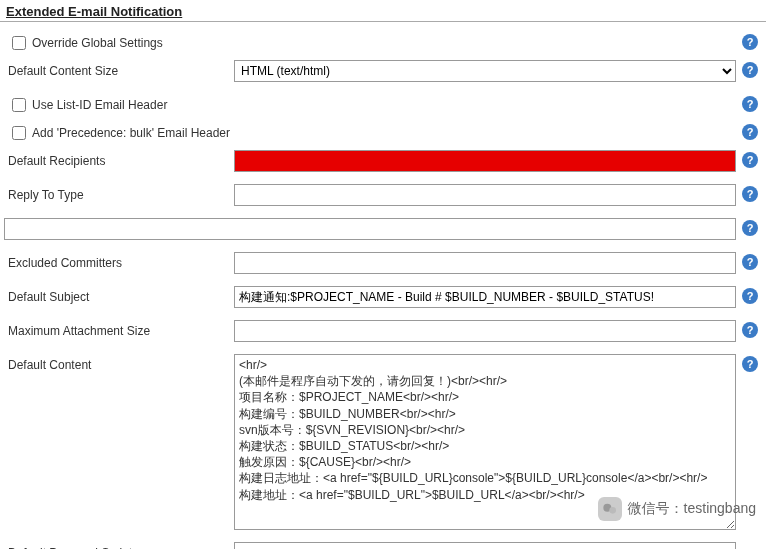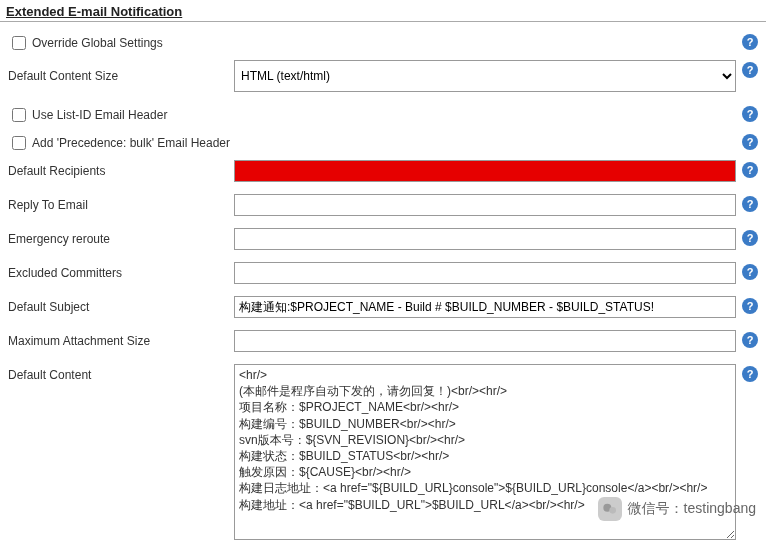--- a/index.html
+++ b/index.html
@@ -61,21 +61,21 @@
     padding: 2px 4px;
     height: 22px;
   }
   textarea {
     height: 176px;
     resize: vertical;
     white-space: pre-wrap;
     line-height: 1.35;
     color: #333;
   }
-  select { padding: 1px 2px; height: 32px; }
+  select { padding: 1px 2px; height: 22px; }
   .redacted {
     background: #e60000;
     border: 1px solid #999;
     height: 22px;
   }
   .redacted .red-block {
     width: 200px;
     height: 18px;
     background: #e60000;
   }
@@ -164,32 +164,29 @@
     <div class="field-col">
       <div class="text-input redacted">
           <div class="red-block"></div>
         </div>
     </div>
     <div class="help-col"><span class="help-icon">?</span></div>
   </div>
 
   <div class="row">
     <div class="label-col">
-        <span>Reply To Email</span>
-      </div>
-    <div class="field-col">
-      <input type="text" class="text-input" value="" style="">
-    </div>
-    <div class="help-col"><span class="help-icon">?</span></div>
-  </div>
-
-  <div class="row">
-    <div class="label-col">
-        <span>Emergency reroute</span>
-      </div>
+        <span>Reply To Type</span>
+      </div>
+    <div class="field-col">
+      <input type="text" class="text-input" value="" style="">
+    </div>
+    <div class="help-col"><span class="help-icon">?</span></div>
+  </div>
+
+  <div class="row">
     <div class="field-col">
       <input type="text" class="text-input" value="" style="">
     </div>
     <div class="help-col"><span class="help-icon">?</span></div>
   </div>
 
   <div class="row">
     <div class="label-col">
         <span>Excluded Committers</span>
       </div>

